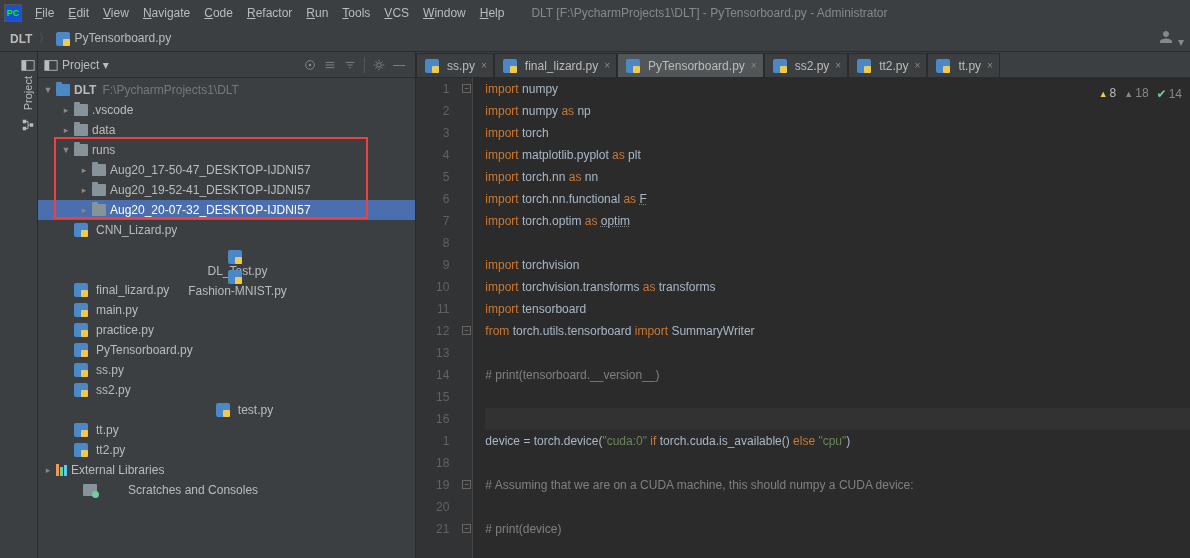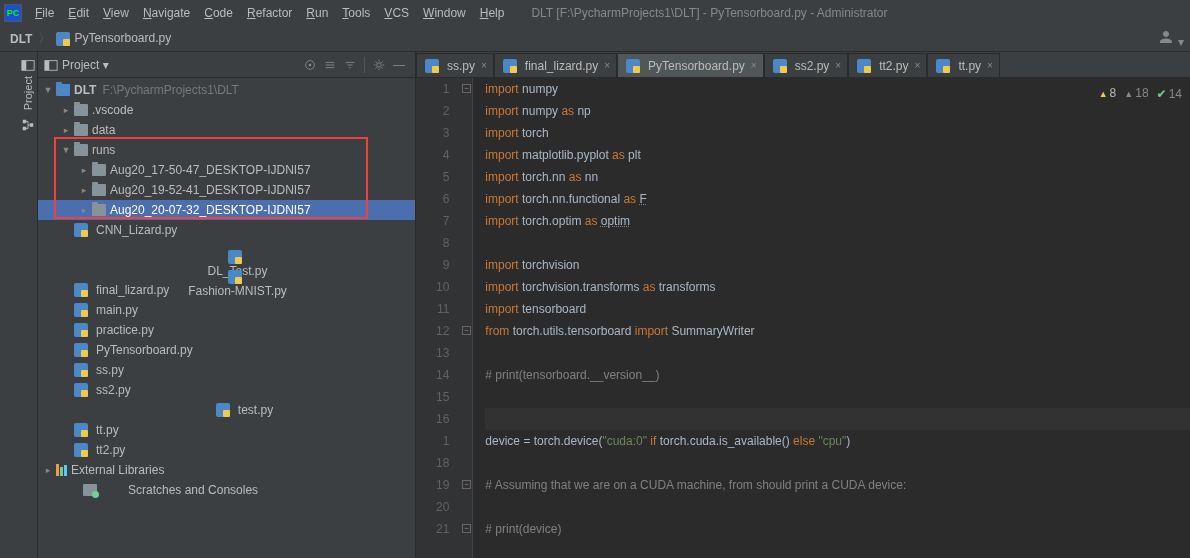--- a/index.html
+++ b/index.html
@@ -387,19 +387,19 @@
           <div class="line"><span class="kw">import</span> torchvision</div>
           <div class="line"><span class="kw">import</span> torchvision.transforms <span class="kw">as</span> transforms</div>
           <div class="line"><span class="kw">import</span> tensorboard</div>
           <div class="line"><span class="kw">from</span> torch.utils.tensorboard <span class="kw">import</span> SummaryWriter</div>
           <div class="line">&nbsp;</div>
           <div class="line"><span class="cm"># print(tensorboard.__version__)</span></div>
           <div class="line">&nbsp;</div>
           <div class="line current">&nbsp;</div>
           <div class="line">device = torch.device(<span class="str">"cuda:0"</span> <span class="kw">if</span> torch.cuda.is_available() <span class="kw">else</span> <span class="str">"cpu"</span>)</div>
           <div class="line">&nbsp;</div>
-          <div class="line"><span class="cm"># Assuming that we are on a CUDA machine, from should print a CUDA device:</span></div>
+          <div class="line"><span class="cm"># Assuming that we are on a CUDA machine, this should numpy a CUDA device:</span></div>
           <div class="line">&nbsp;</div>
           <div class="line"><span class="cm"># print(device)</span></div>
         </div>
     </div>
   </div>
 </div>
 
 </body></html>

